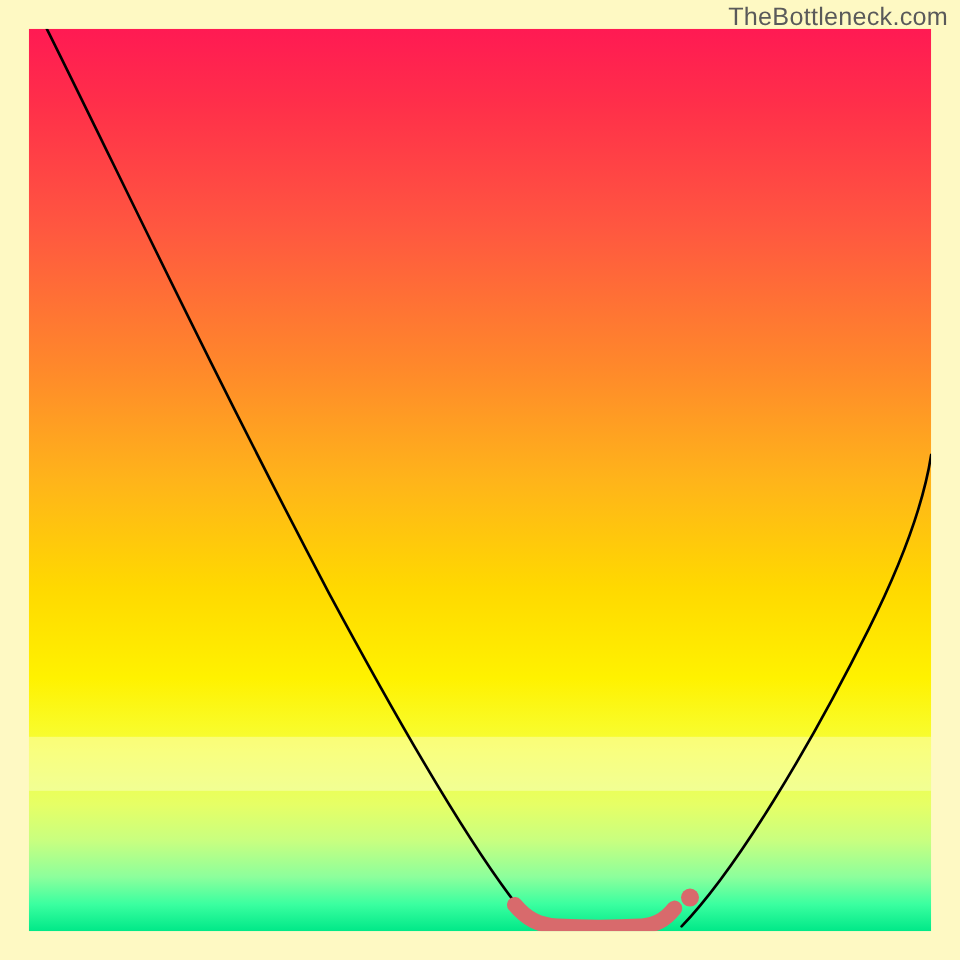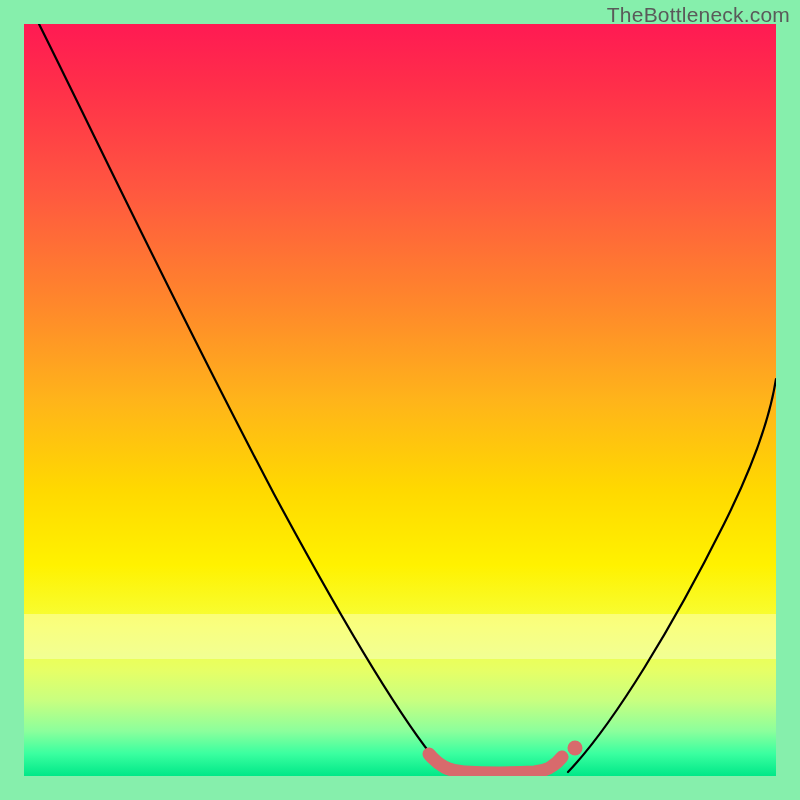--- a/index.html
+++ b/index.html
@@ -8,21 +8,21 @@
     width: 800px;
     height: 800px;
     overflow: hidden;
     background: #000;
     font-family: Arial, Helvetica, sans-serif;
   }
   .frame {
     position: relative;
     width: 800px;
     height: 800px;
-    background: #86efac;
+    background: #fef9c3;
   }
   .plot-area {
     position: absolute;
     left: 24px;
     top: 24px;
     width: 752px;
     height: 752px;
     overflow: hidden;
   }
   .gradient {

